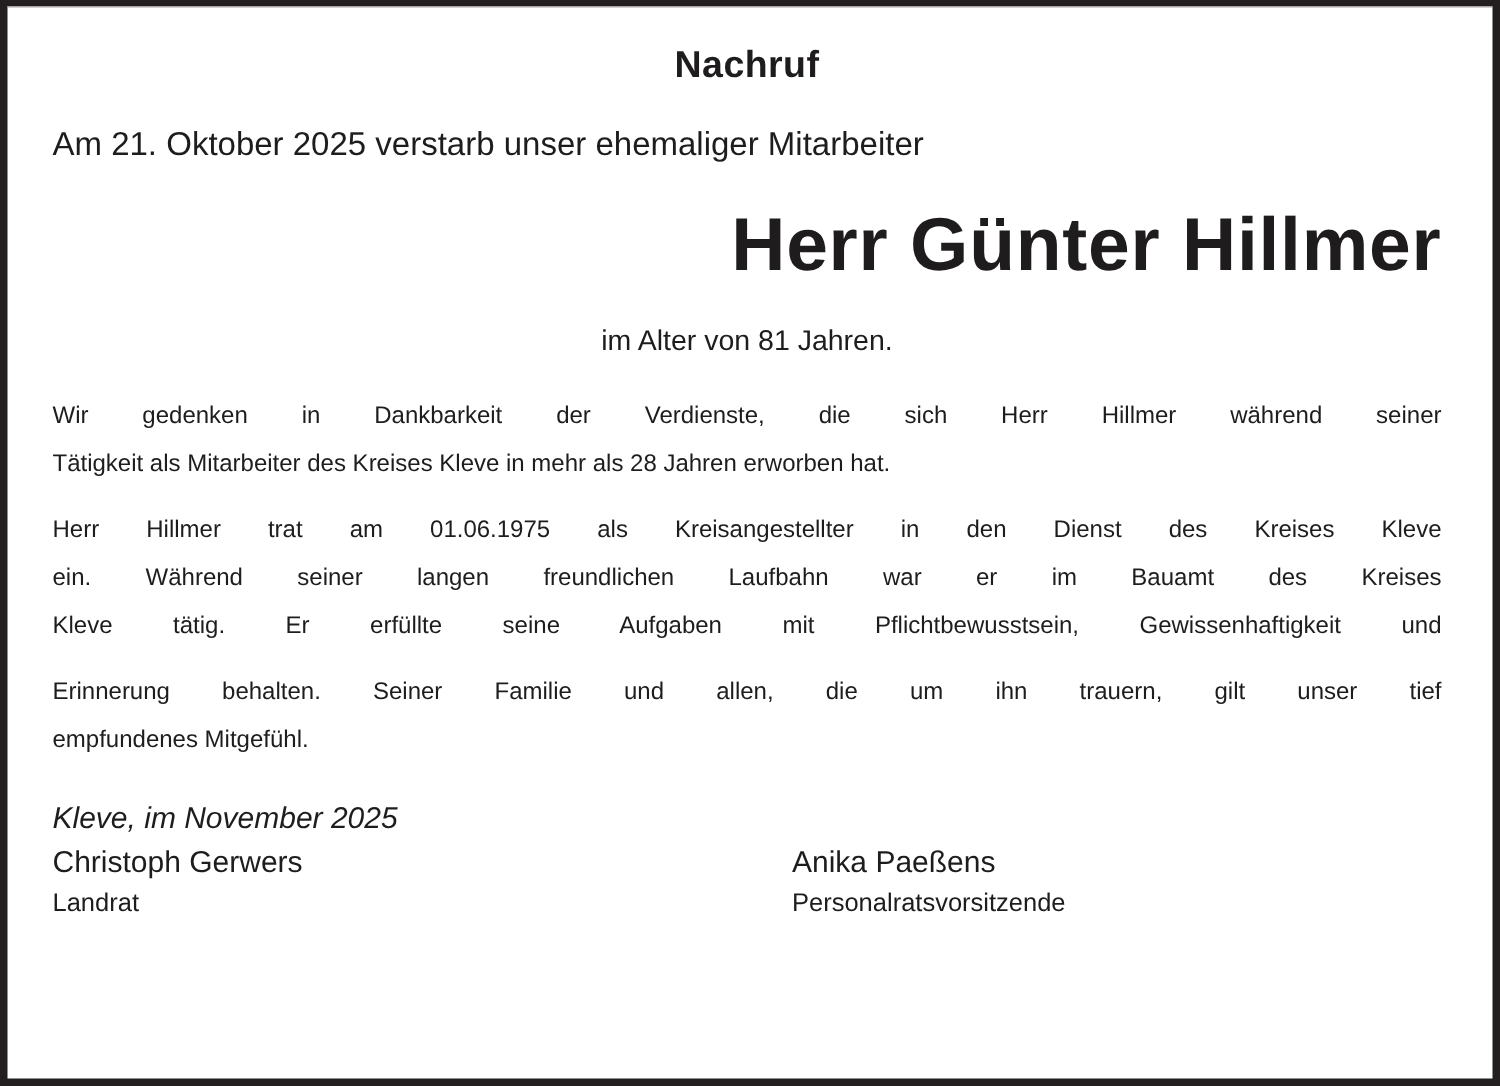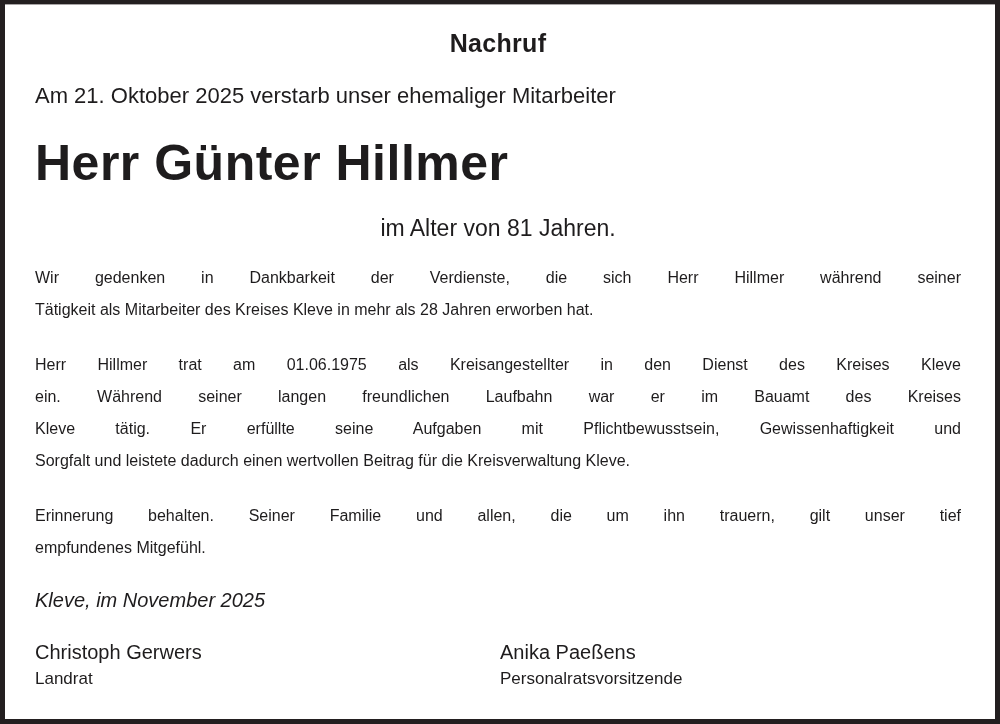--- a/index.html
+++ b/index.html
@@ -27,39 +27,38 @@
     font-size:25px;line-height:30px;font-weight:bold;
     text-align:center;letter-spacing:0.3px;
   }
   .intro{
     margin-top:25px;
     font-size:22px;line-height:26px;
   }
   .headline{
     margin:29px 0 0 0;
     font-size:50px;line-height:50px;font-weight:bold;
-    text-align:left;letter-spacing:0.5px;
+    text-align:right;letter-spacing:0.5px;
   }
   .age{
     margin-top:27px;
-    font-size:23px;line-height:26px;
+    font-size:19px;line-height:26px;
     text-align:center;
   }
   .paragraphs{margin-top:21px;}
   .para{font-size:16px;line-height:32px;}
-  .para + .para{margin-top:23px;}
+  .para + .para{margin-top:12px;}
   .line{white-space:normal;}
   .line.j{text-align:justify;text-align-last:justify;}
   .dateline{
     margin-top:20px;
     font-size:20px;line-height:32px;font-style:italic;
   }
   .signatures{
-    margin-top:23px;
-    display:flex;flex-direction:row;align-items:flex-start;
+    display:flex;flex-direction:row;align-items:flex-start;gap:28px;
   }
   .sig-col{display:block;}
   .sig-col:first-child{width:465px;flex:0 0 465px;}
   .sig-name{font-size:20px;line-height:27px;}
   .sig-title{font-size:17px;line-height:25px;}
 </style>
 </head>
 <body>
 
 <div class="frame">
@@ -73,21 +72,20 @@
 
   <div class="paragraphs">
       <div class="para">
         <div class="line j">Wir gedenken in Dankbarkeit der Verdienste, die sich Herr Hillmer während seiner</div>
         <div class="line">Tätigkeit als Mitarbeiter des Kreises Kleve in mehr als 28 Jahren erworben hat.</div>
       </div>
       <div class="para">
         <div class="line j">Herr Hillmer trat am 01.06.1975 als Kreisangestellter in den Dienst des Kreises Kleve</div>
         <div class="line j">ein. Während seiner langen freundlichen Laufbahn war er im Bauamt des Kreises</div>
         <div class="line j">Kleve tätig. Er erfüllte seine Aufgaben mit Pflichtbewusstsein, Gewissenhaftigkeit und</div>
-        <div class="line">Sorgfalt und leistete dadurch einen wertvollen Beitrag für die Kreisverwaltung Kleve.</div>
       </div>
       <div class="para">
         <div class="line j">Erinnerung behalten. Seiner Familie und allen, die um ihn trauern, gilt unser tief</div>
         <div class="line">empfundenes Mitgefühl.</div>
       </div>
     </div>
 
   <div class="dateline">Kleve, im November 2025</div>
 
   <div class="signatures">

